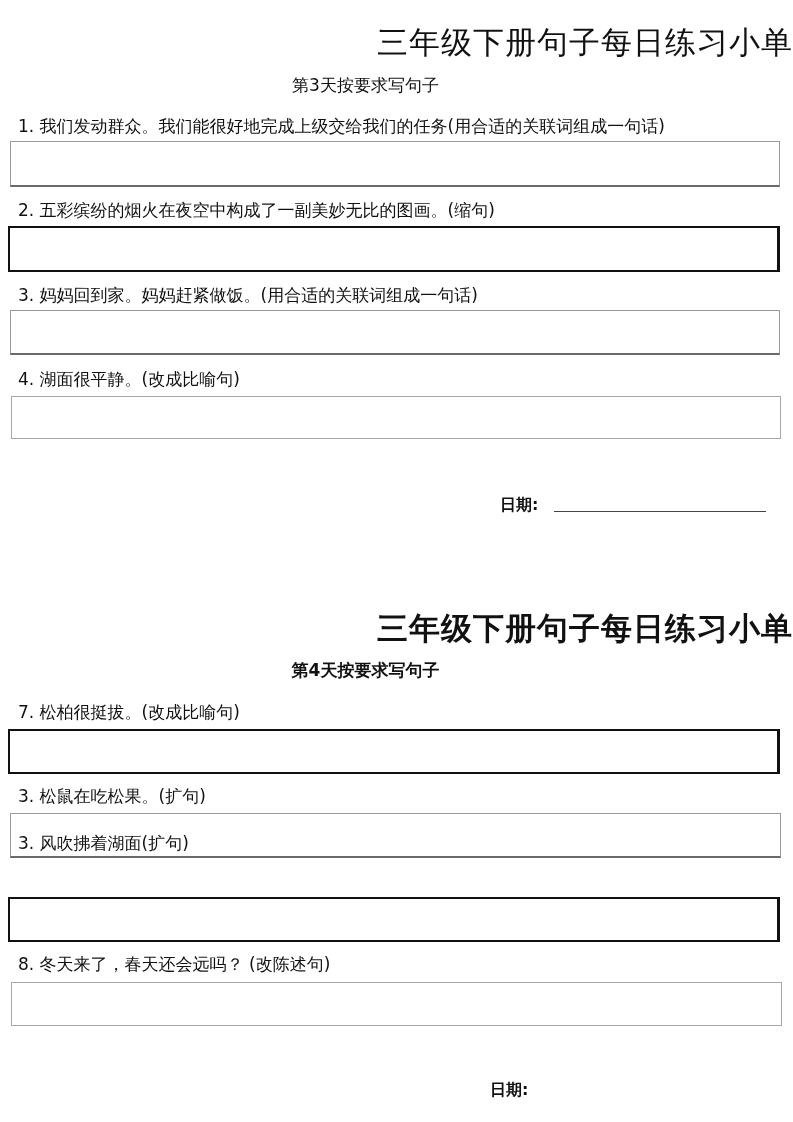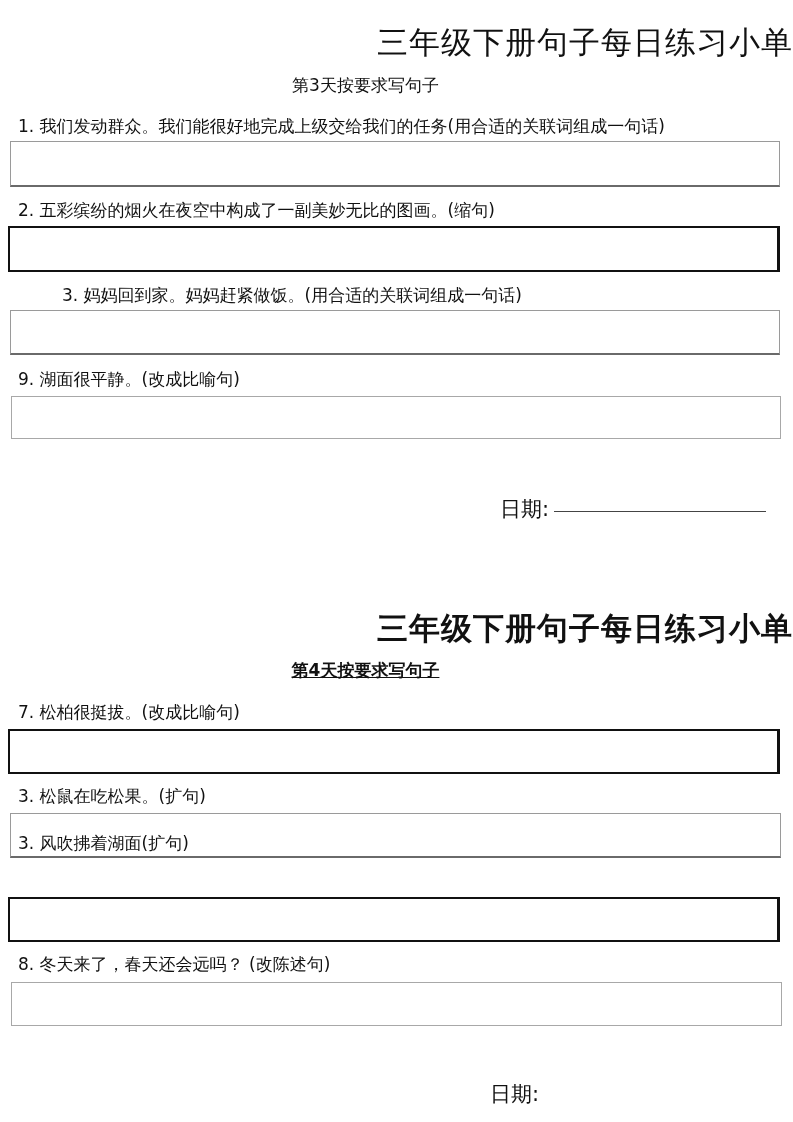--- a/index.html
+++ b/index.html
@@ -1,46 +1,46 @@
 <!DOCTYPE html>
 <html><head>
 <meta charset="utf-8">
 <style>
   html, body { margin:0; padding:0; background:#ffffff; }
   body { width:793px; height:1122px; position:relative; overflow:hidden;
          font-family:"DejaVu Sans", "Liberation Sans", sans-serif; color:#111; }
   .title { position:absolute; left:0; width:793px; text-align:right; font-size:31px; letter-spacing:1px; }
   .title.bold { font-weight:bold; }
   .subtitle { position:absolute; left:16px; width:699px; text-align:center; font-size:17px; }
-  .subtitle.bold { font-weight:bold;text-decoration:underline; }
+  .subtitle.bold { font-weight:bold; }
   .q { position:absolute; left:18px; font-size:17px; white-space:nowrap; }
   .box { position:absolute; box-sizing:border-box; background:#fff; }
   .box.gray { border:1px solid #9a9a9a; border-bottom:2px solid #6a6a6a; }
   .box.black { border:2px solid #111; border-right-width:3px; }
   .box.light { border:1px solid #a8a8a8; }
-  .date-label { position:absolute; font-size:21px; }
+  .date-label { position:absolute; font-size:16px;font-weight:bold; }
   .date-line { position:absolute; height:0; border-top:1px solid #444; }
 </style>
 </head>
 <body>
 
 <div>
   <div class="title" style="top:22px;">三年级下册句子每日练习小单</div>
   <div class="subtitle" style="top:74px;">第3天按要求写句子</div>
 
   <div class="q" style="top:115px;">1. 我们发动群众。我们能很好地完成上级交给我们的任务(用合适的关联词组成一句话)</div>
   <div class="box gray" style="left:10px; top:141px; width:770px; height:46px;"></div>
 
   <div class="q" style="top:199px;">2. 五彩缤纷的烟火在夜空中构成了一副美妙无比的图画。(缩句)</div>
   <div class="box black" style="left:8px; top:226px; width:772px; height:46px;"></div>
 
-  <div class="q" style="top:284px;margin-left:44px;">3. 妈妈回到家。妈妈赶紧做饭。(用合适的关联词组成一句话)</div>
+  <div class="q" style="top:284px;">3. 妈妈回到家。妈妈赶紧做饭。(用合适的关联词组成一句话)</div>
   <div class="box gray" style="left:10px; top:310px; width:770px; height:45px;"></div>
 
-  <div class="q" style="top:368px;">9. 湖面很平静。(改成比喻句)</div>
+  <div class="q" style="top:368px;">4. 湖面很平静。(改成比喻句)</div>
   <div class="box light" style="left:11px; top:396px; width:770px; height:43px;"></div>
 
   <div class="date-label" style="left:500px; top:495px;">日期:</div>
   <div class="date-line" style="left:554px; top:511px; width:212px;"></div>
 </div>
 
 <div>
   <div class="title bold" style="top:608px;">三年级下册句子每日练习小单</div>
   <div class="subtitle bold" style="top:659px;">第4天按要求写句子</div>
 

